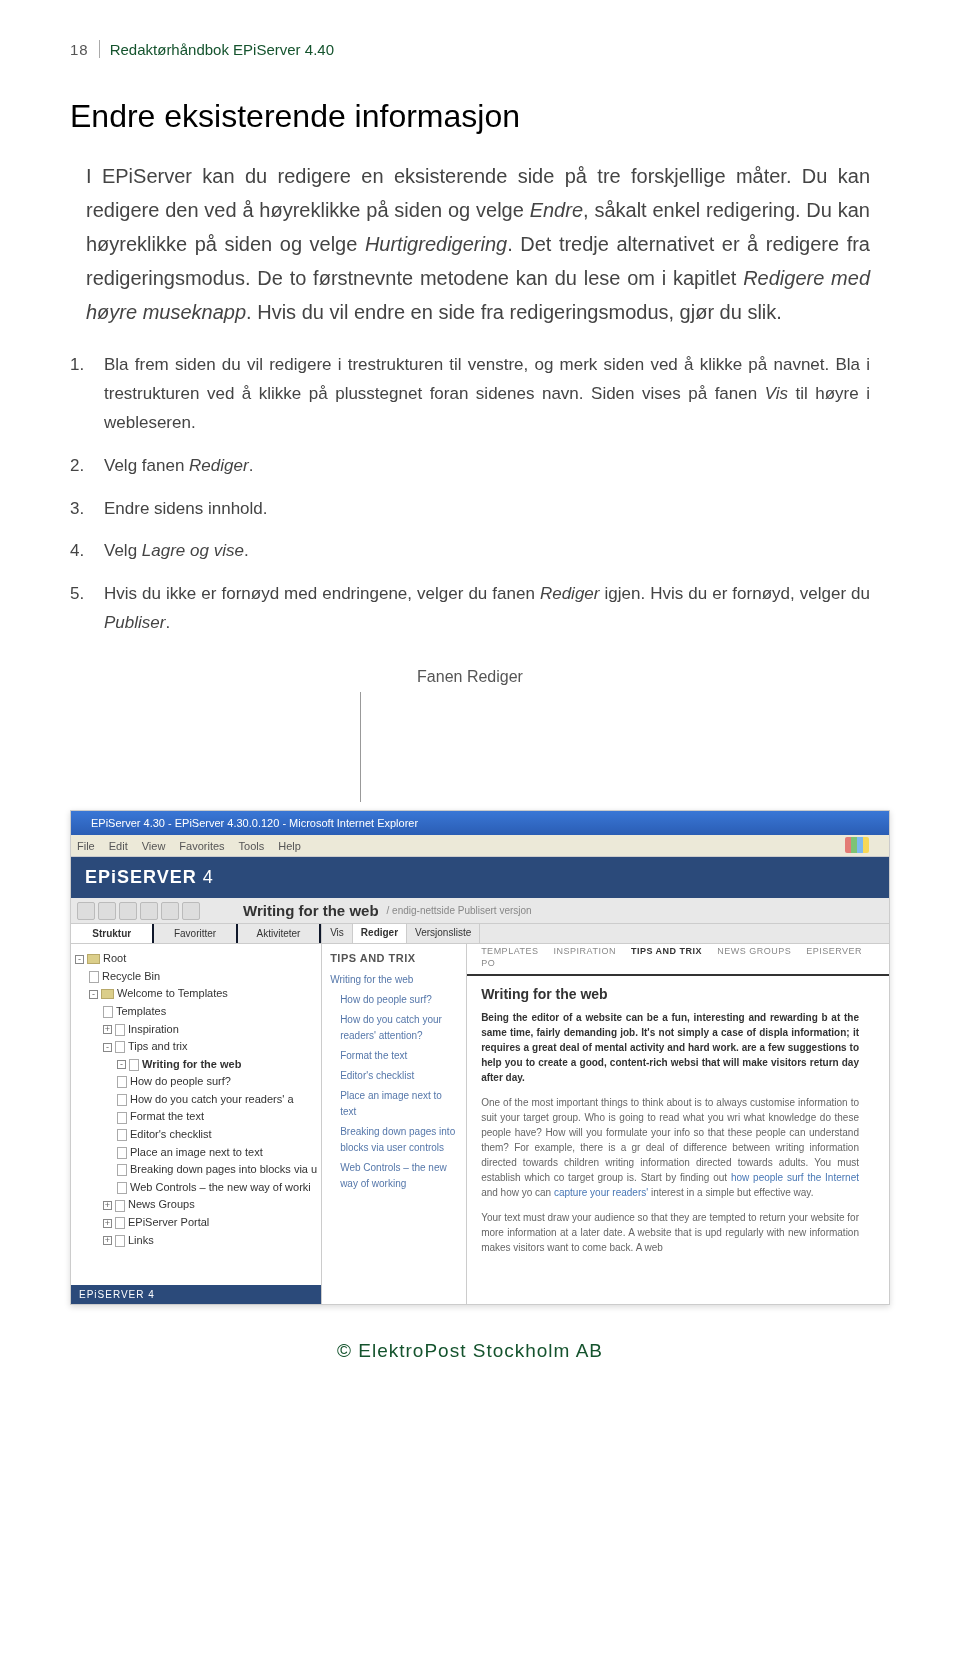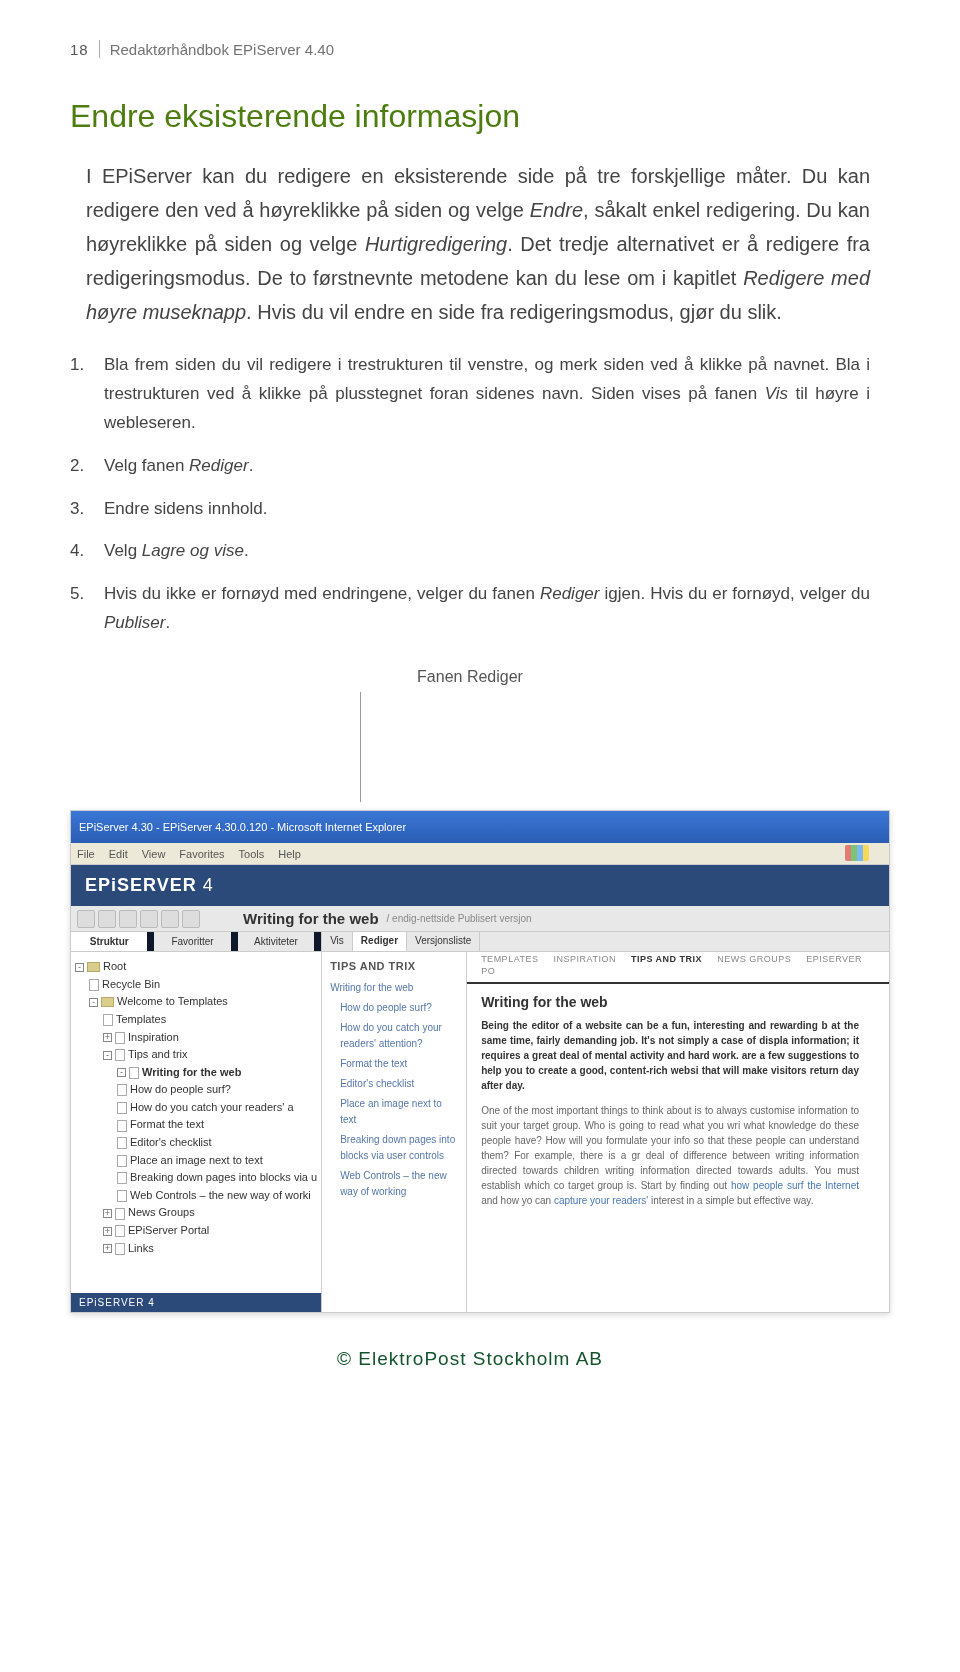--- a/index.html
+++ b/index.html
@@ -1,49 +1,49 @@
 <!DOCTYPE html>
 <html><head>
 <meta charset="utf-8">
 <style>
   *{box-sizing:border-box}
   body{margin:0;background:#fff;font-family:"Gill Sans","Gill Sans MT","Segoe UI",sans-serif;color:#333;width:960px}
   .page{padding:40px 90px 20px 70px}
   .header-line{font-size:15px;color:#555;margin-bottom:40px;display:flex;align-items:center}
   .pn{letter-spacing:1px}
   .hdiv{display:inline-block;width:1px;height:18px;background:#aaa;margin:0 10px;vertical-align:middle}
-  .htitle{color:#737373}
-  h1.sect{font-size:32px;font-weight:400;color:#4d7c0f;margin:0 0 24px 0}
+  .htitle{color:#14532d}
+  h1.sect{font-size:32px;font-weight:400;color:#000000;margin:0 0 24px 0}
   p.body{font-size:20px;line-height:1.7;color:#444;margin:0 0 22px 16px;text-align:justify}
   em{font-style:italic}
   ol.steps{list-style:none;padding:0;margin:0 0 30px 0}
   ol.steps li{display:flex;font-size:17px;line-height:1.7;color:#444;margin:0 0 14px 0}
   ol.steps .num{flex:0 0 34px}
   ol.steps .txt{flex:1;text-align:justify}
   .caption-wrap{display:flex;justify-content:center;margin:10px 0 6px 0}
   .caption{font-size:16px;color:#555}
   .leader{display:flex;justify-content:center;margin-bottom:8px}
   .leader-line{width:1px;height:110px;background:#999;position:relative;left:-110px}
 
   .shot{border:1px solid #ccc;box-shadow:0 2px 6px rgba(0,0,0,.15);margin:0 auto;width:820px;background:#ece9d8;font-family:Tahoma,Arial,sans-serif;font-size:11px;color:#333}
-  .tb{background:linear-gradient(#3a77d6,#2a5db4);height:32px;display:flex;align-items:center;padding:0 8px}
+  .tb{background:linear-gradient(#3a77d6,#2a5db4);height:24px;display:flex;align-items:center;padding:0 20px}
   .tb span{color:#fff;font-size:11px}
   .menubar{background:#ece9d8;height:22px;display:flex;align-items:center;padding:0 6px;border-bottom:1px solid #ccc;position:relative}
   .menubar span{margin-right:14px;color:#555;font-size:11px}
   .winflag{position:absolute;right:6px;top:2px;width:24px;height:16px;background:linear-gradient(90deg,#d33 0 25%,#3a3 25% 50%,#39f 50% 75%,#fc0 75% 100%);opacity:.6;border-radius:2px}
   .eph{background:#2b4a7a;color:#fff;padding:10px 14px;font-size:18px;font-weight:bold;letter-spacing:1px}
   .eph small{font-weight:normal;font-size:18px}
   .etool{background:#e8e8e8;height:26px;border-bottom:1px solid #ccc;display:flex;align-items:center;padding:0 6px}
   .etool .ico{width:18px;height:18px;background:#ddd;border:1px solid #bbb;margin-right:3px;border-radius:2px}
   .etool .ttl{margin-left:40px;font-size:15px;font-weight:bold;color:#333}
   .etool .sub{margin-left:8px;font-size:10px;color:#888}
   .cols{display:flex;min-height:380px}
   .left{flex:0 0 210px;background:#f4f4f4;border-right:1px solid #ccc;display:flex;flex-direction:column}
   .ltabs{display:flex;background:#e8e8e8;border-bottom:1px solid #ccc}
-  .ltabs span{flex:1;text-align:center;padding:4px 0;font-size:10px;border-right:7px solid #0f172a}
+  .ltabs span{flex:1;text-align:center;padding:4px 0;font-size:10px;border-right:2px solid #0f172a}
   .ltabs span.act{background:#fff;font-weight:bold}
   .tree{flex:1;background:#fff;padding:6px 4px;font-size:11px;line-height:1.6;overflow:hidden}
   .tree .nd{white-space:nowrap}
   .pm{display:inline-block;width:9px;height:9px;border:1px solid #888;text-align:center;line-height:7px;font-size:9px;margin-right:3px;vertical-align:middle;color:#666}
   .fld{display:inline-block;width:13px;height:10px;background:#dbce8a;border:1px solid #b8a96a;vertical-align:middle;margin-right:3px}
   .pg{display:inline-block;width:10px;height:12px;background:#fff;border:1px solid #aaa;vertical-align:middle;margin-right:3px}
   .ind1{padding-left:14px}.ind2{padding-left:28px}.ind3{padding-left:42px}
   .bold{font-weight:bold}
   .efoot{background:#2b4a7a;color:#fff;padding:4px 8px;font-size:10px;letter-spacing:1px}
   .mid{flex:0 0 145px;background:#fff;border-right:1px solid #ccc;display:flex;flex-direction:column}
@@ -194,20 +194,21 @@
               <span>TEMPLATES</span>
               <span>INSPIRATION</span>
               <span class="act">TIPS AND TRIX</span>
               <span>NEWS GROUPS</span>
               <span>EPISERVER PO</span>
             </div>
             <div class="art">
               <h3>Writing for the web</h3>
               <p><b>Being the editor of a website can be a fun, interesting and rewarding b at the same time, fairly demanding job. It's not simply a case of displa information; it requires a great deal of mental activity and hard work. are a few suggestions to help you to create a good, content-rich websi that will make visitors return day after day.</b></p>
               <p><span>One of the most important things to think about is to always customise information to suit your target group. Who is going to read what you wri what knowledge do these people have? How will you formulate your info so that these people can understand them? For example, there is a gr deal of difference between writing information directed towards children writing information directed towards adults. You must establish which co target group is. Start by finding out </span><a>how people surf the Internet</a><span> and how yo can </span><a>capture your readers'</a><span> interest in a simple but effective way.</span></p>
+              <p>Your text must draw your audience so that they are tempted to return your website for more information at a later date. A website that is upd regularly with new information makes visitors want to come back. A web</p>
             </div>
           </div>
         </div>
       </div>
     </div>
   </div>
 
   <div class="footer">© ElektroPost Stockholm AB</div>
 </div>
 

